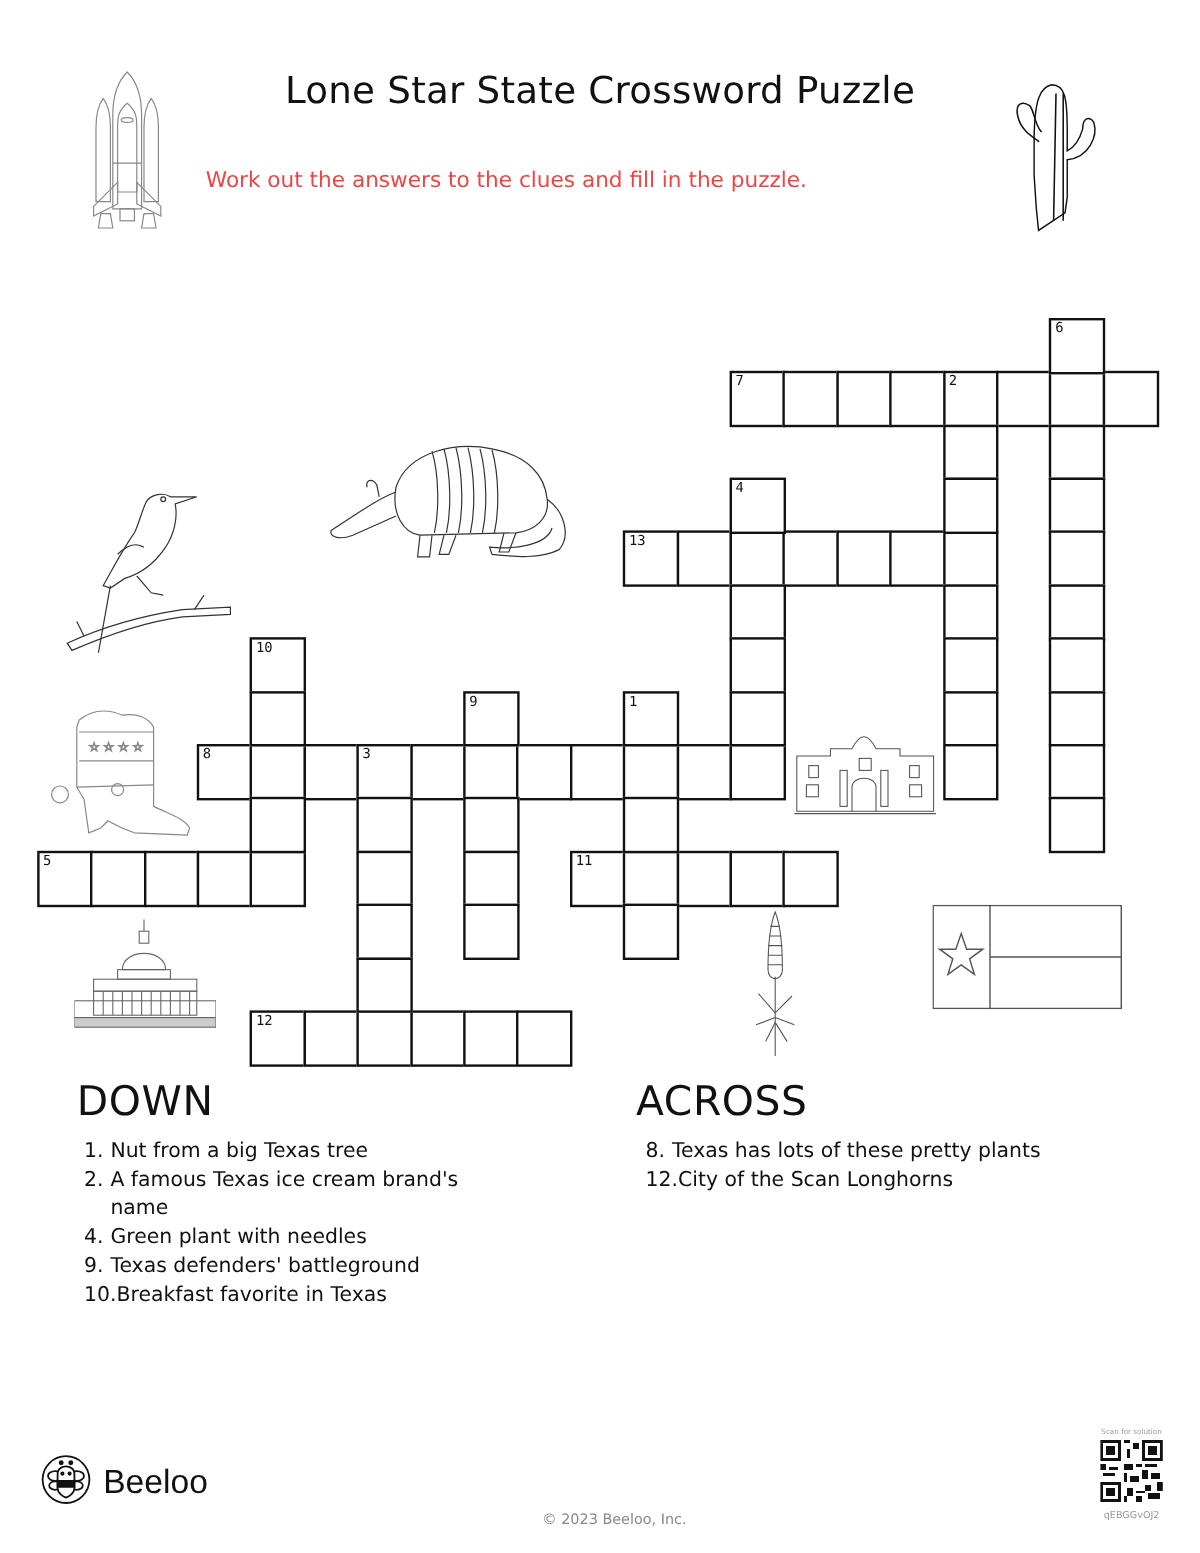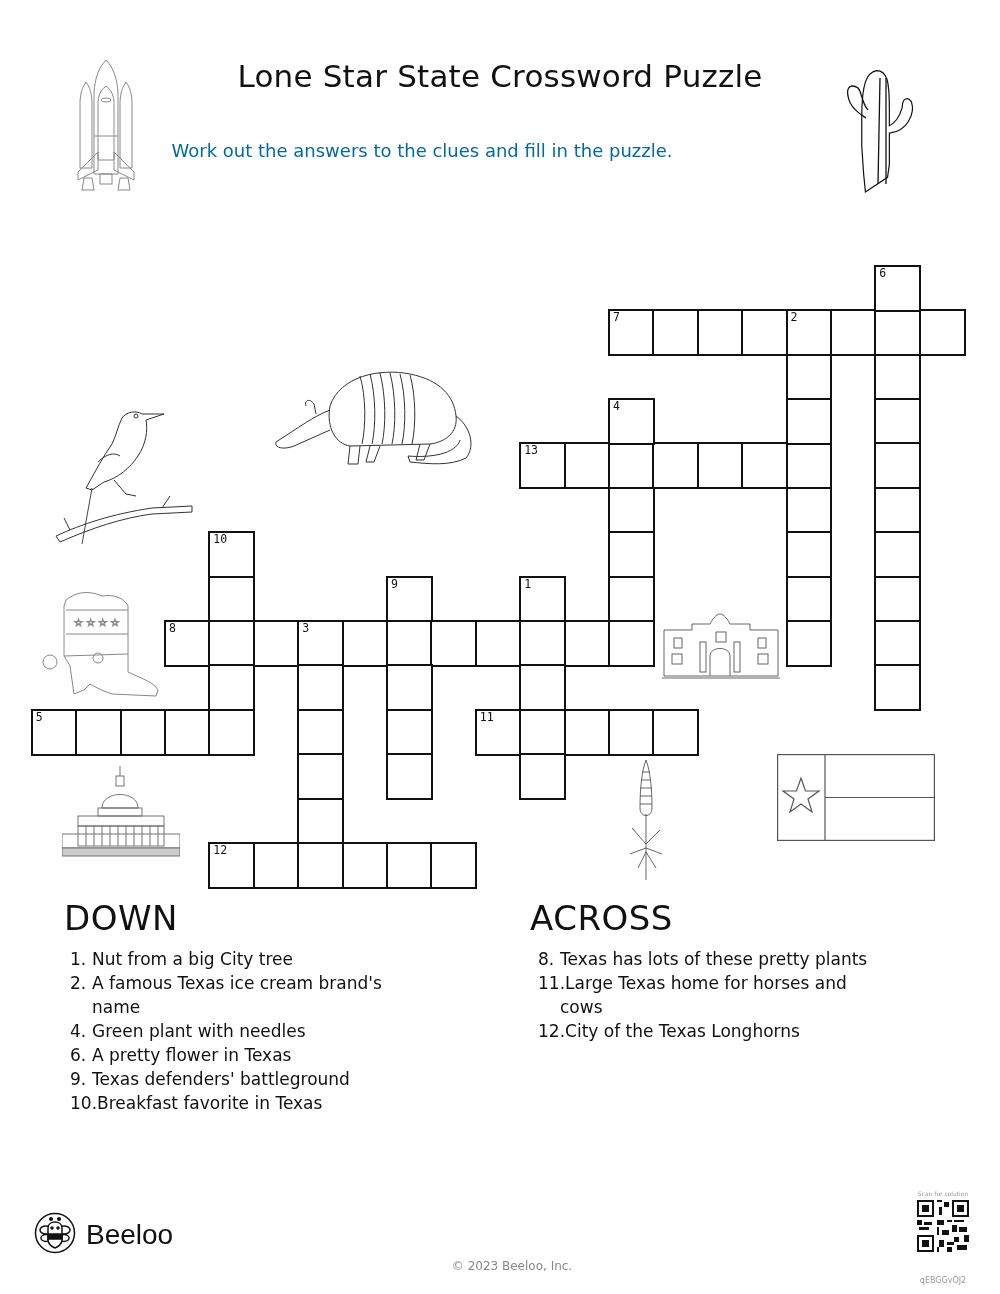--- a/index.html
+++ b/index.html
@@ -2,41 +2,41 @@
 <html><head>
 <meta charset="utf-8">
 <style>
   html, body { margin: 0; padding: 0; background: #ffffff; }
   body { width: 1000px; height: 1294px; position: relative; overflow: hidden;
          font-family: "DejaVu Sans", sans-serif; color: #111; }
   .title { position: absolute; left: 0; width: 1000px; top: 58px; text-align: center;
            font-family: "DejaVu Sans", sans-serif; font-size: 31px; font-weight: normal;
            letter-spacing: 0.2px; color: #111; }
   .subtitle { position: absolute; left: 0; width: 844px; top: 140px; text-align: center;
-              font-size: 18px; color: #0369a1; }
+              font-size: 18px; color: #ef4444; }
   .grid { position: absolute; left: 0; top: 0; width: 1000px; height: 900px; }
   .cell { position: absolute; box-sizing: border-box; border: 2.5px solid #111; background: #fff;
           width: 46.9px; height: 46.9px; }
   .cell input { position: absolute; left: 0; top: 0; width: 100%; height: 100%; border: 0; padding: 0;
                 background: transparent; text-align: center; font-size: 22px; font-family: "DejaVu Sans", sans-serif;
                 text-transform: uppercase; outline: none; }
   .num { position: absolute; left: 3px; top: 1px; font-size: 11.5px; font-family: "DejaVu Sans Mono", monospace;
          color: #111; line-height: 1; pointer-events: none; }
   .illus { position: absolute; }
   .illus svg { width: 100%; height: 100%; display: block; }
   .clue-head { position: absolute; font-size: 34px; font-weight: normal; letter-spacing: 0.5px; }
   .clue-list { position: absolute; margin: 0; padding: 0; list-style: none; font-size: 17px; line-height: 24px; }
   .clue-list li { padding-left: 26px; text-indent: -22px; }
   .clue-list li .cn { display: inline-block; min-width: 22px; text-indent: 0; }
   .logo { position: absolute; left: 34px; top: 1212px; display: flex; align-items: center; }
   .logo-text { font-family: "Liberation Sans", sans-serif; font-weight: normal; font-size: 28px; margin-left: 10px; color: #111; }
   .copyright { position: absolute; left: 0; width: 1000px; top: 1259px; text-align: center; font-size: 12px; color: #888; margin-left: 12px; }
   .qr-wrap { position: absolute; left: 912px; top: 1190px; width: 62px; text-align: center; }
   .qr-cap { font-size: 6px; color: #999; margin-bottom: 3px; }
-  .qr-code { font-size: 8px; color: #999; margin-top: 20px; }
+  .qr-code { font-size: 8px; color: #999; margin-top: 2px; }
 </style>
 </head>
 <body>
 
 <div class="title">Lone Star State Crossword Puzzle</div>
 <div class="subtitle">Work out the answers to the clues and fill in the puzzle.</div>
 
 <div class="illus" style="left:68px;top:56px;width:76px;height:138px;">
   <svg viewBox="0 0 76 138" fill="none" stroke="#888" stroke-width="1">
     <path d="M38 4 C28 14 26 30 26 40 L26 118 L50 118 L50 40 C50 30 48 14 38 4 Z"></path>
@@ -397,33 +397,31 @@
     <div class="cell" style="left: 297.15px; top: 753.15px;">
       <input maxlength="1" style="">
     </div>
     <div class="cell" style="left: 297.15px; top: 797.55px;">
       <input maxlength="1" style="">
     </div>
   </div>
 
 <div class="clue-head" style="left:64px;top:898px;">DOWN</div>
 <ul class="clue-list" id="down-list" style="left:66px;top:947px;width:320px;">
-    <li><span class="cn">1. </span><span>Nut from a big City tree</span></li>
+    <li><span class="cn">1. </span><span>Nut from a big Texas tree</span></li>
     <li><span class="cn">2. </span><span>A famous Texas ice cream brand's name</span></li>
     <li><span class="cn">4. </span><span>Green plant with needles</span></li>
-    <li><span class="cn">6. </span><span>A pretty flower in Texas</span></li>
     <li><span class="cn">9. </span><span>Texas defenders' battleground</span></li>
     <li><span class="cn">10. </span><span>Breakfast favorite in Texas</span></li>
   </ul>
 
 <div class="clue-head" style="left:530px;top:898px;">ACROSS</div>
 <ul class="clue-list" id="across-list" style="left:534px;top:947px;width:350px;">
     <li><span class="cn">8. </span><span>Texas has lots of these pretty plants</span></li>
-    <li><span class="cn">11. </span><span>Large Texas home for horses and cows</span></li>
-    <li><span class="cn">12. </span><span>City of the Texas Longhorns</span></li>
+    <li><span class="cn">12. </span><span>City of the Scan Longhorns</span></li>
   </ul>
 
 <div class="logo">
   <span>
     <svg width="42" height="42" viewBox="0 0 42 42" fill="none" stroke="#111" stroke-width="1.5">
       <circle cx="21" cy="21" r="19.5"></circle>
       <ellipse cx="12" cy="18" rx="6" ry="4"></ellipse>
         <ellipse cx="30" cy="18" rx="6" ry="4"></ellipse>
       <ellipse cx="12" cy="26" rx="5" ry="3.5"></ellipse>
         <ellipse cx="30" cy="26" rx="5" ry="3.5"></ellipse>

